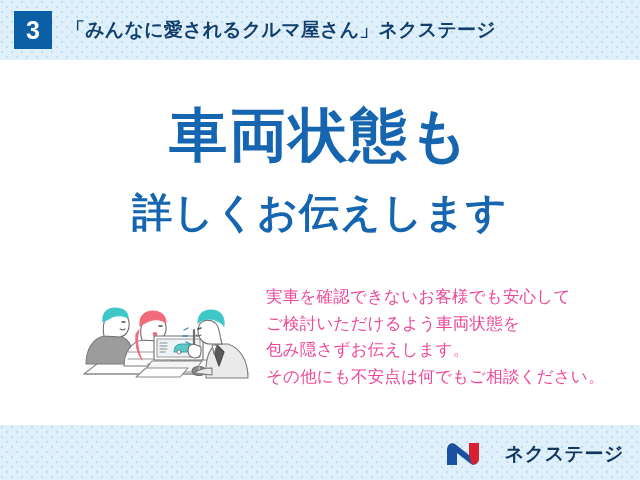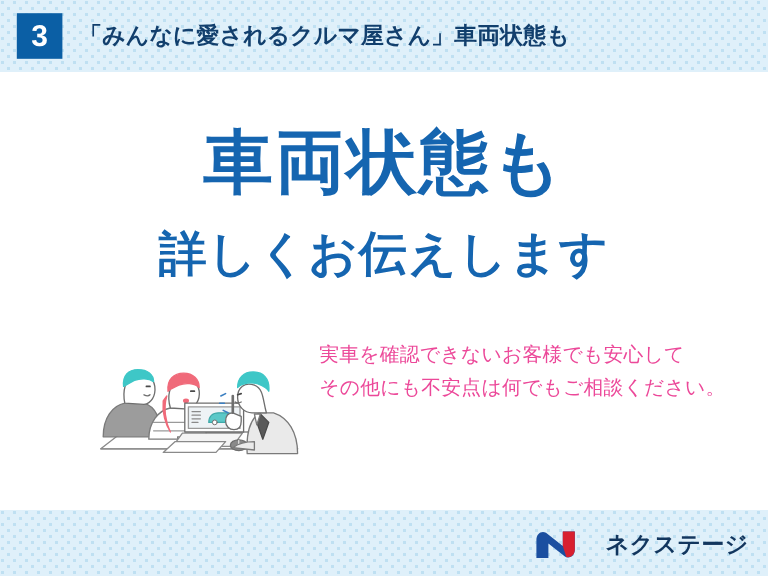--- a/index.html
+++ b/index.html
@@ -59,21 +59,21 @@
   .logo-text{color:#12365e;font-size:19px;font-weight:bold;letter-spacing:.5px;white-space:nowrap;}
 </style>
 </head>
 <body>
 
 <div class="page">
 
   <div class="dotband" id="header-band"></div>
   <div class="hdr-inner">
     <div class="badge">3</div>
-    <div class="hdr-title">「みんなに愛されるクルマ屋さん」車両状態も</div>
+    <div class="hdr-title">「みんなに愛されるクルマ屋さん」ネクステージ</div>
   </div>
 
   <div class="headline" id="headline-1">車両状態も</div>
   <div class="headline" id="headline-2">詳しくお伝えします</div>
 
   <div id="illustration">
     <svg viewBox="0 0 192 112" width="192" height="112" xmlns="http://www.w3.org/2000/svg">
       <g fill="none" stroke="#6e6e6e" stroke-width="1.1" stroke-linecap="round" stroke-linejoin="round">
 
         <path d="M22 92 L40 78 L168 78 L186 92 Z" fill="#ffffff" stroke="#8a8a8a"></path>
@@ -122,20 +122,22 @@
 
         <path d="M150 86 C142 86 136 88 132 91 L150 93 Z" fill="#eaeaea" stroke="#7a7a7a"></path>
 
         <path d="M122 48 l4 -2 M121 54 l4 0 M124 60 l4 2" stroke="#3a7fc1" stroke-width="1.3"></path>
       </g>
     </svg>
   </div>
 
   <div id="body-copy">
     <div>実車を確認できないお客様でも安心して</div>
+    <div>ご検討いただけるよう車両状態を</div>
+    <div>包み隠さずお伝えします。</div>
     <div>その他にも不安点は何でもご相談ください。</div>
   </div>
 
   <div class="dotband" id="footer-band"></div>
   <div class="logo-wrap">
     <div class="logo-mark">
       <svg viewBox="0 0 34 24" width="34" height="24" xmlns="http://www.w3.org/2000/svg">
         <path d="M1 23 L1 8 C1 3 5 0 9 2 L23 13 L23 1 L33 1 L33 16 C33 21 29 24 25 22 L11 11 L11 23 Z" fill="#1b4fa0"></path>
         <path d="M23 1 L33 1 L33 16 C33 20 30 23 26 22.4 L23 13 Z" fill="#d8202f"></path>
       </svg>

